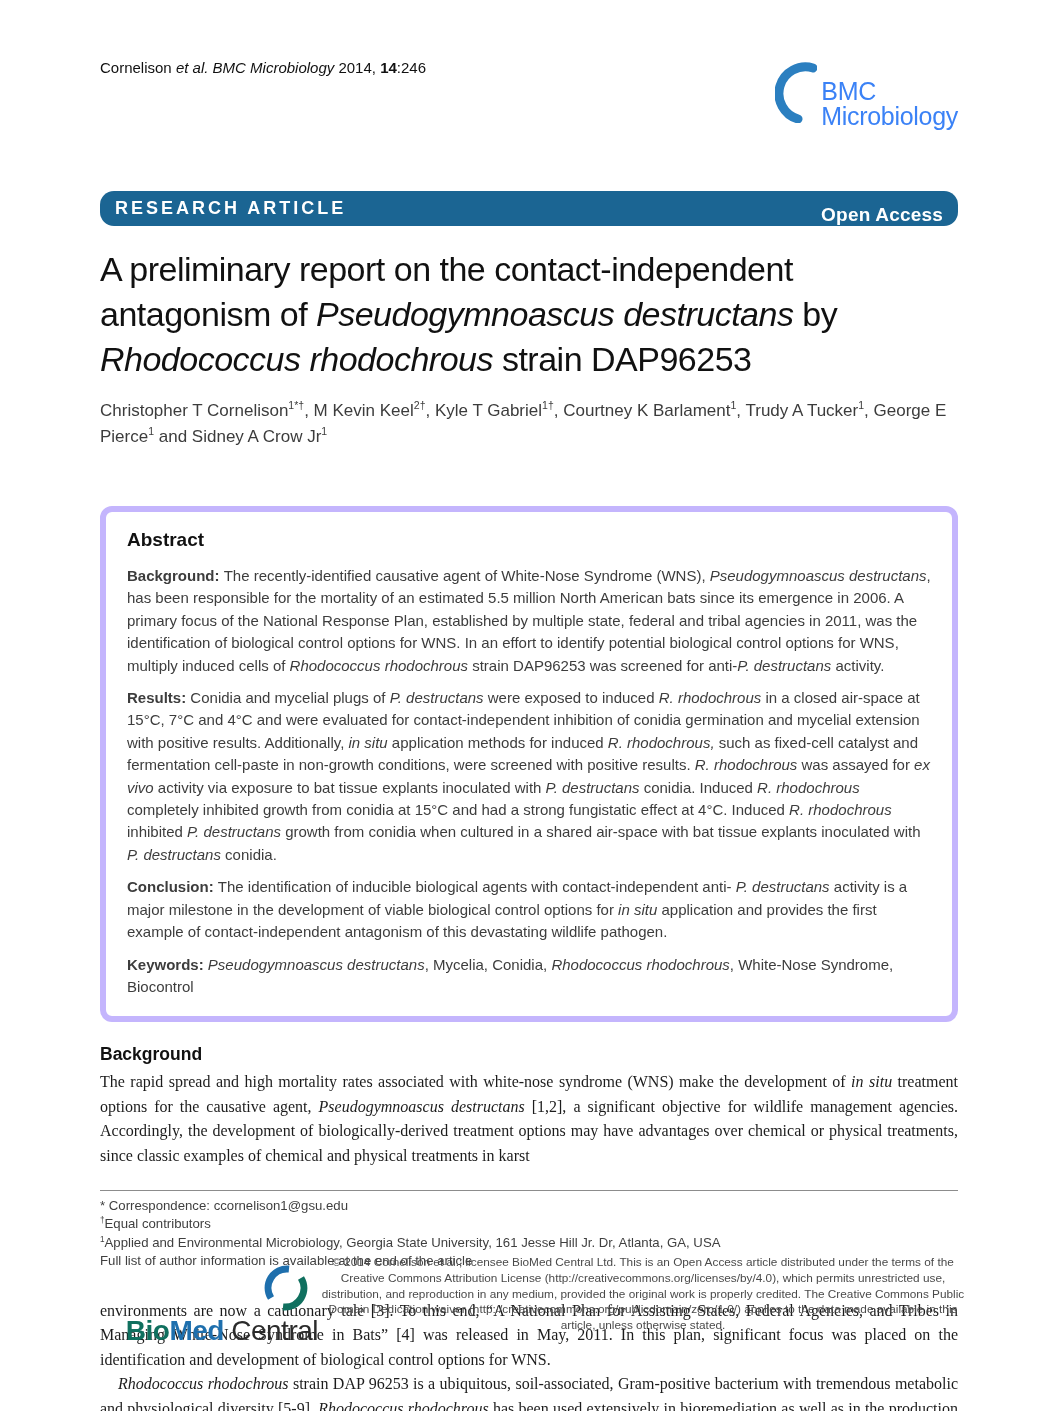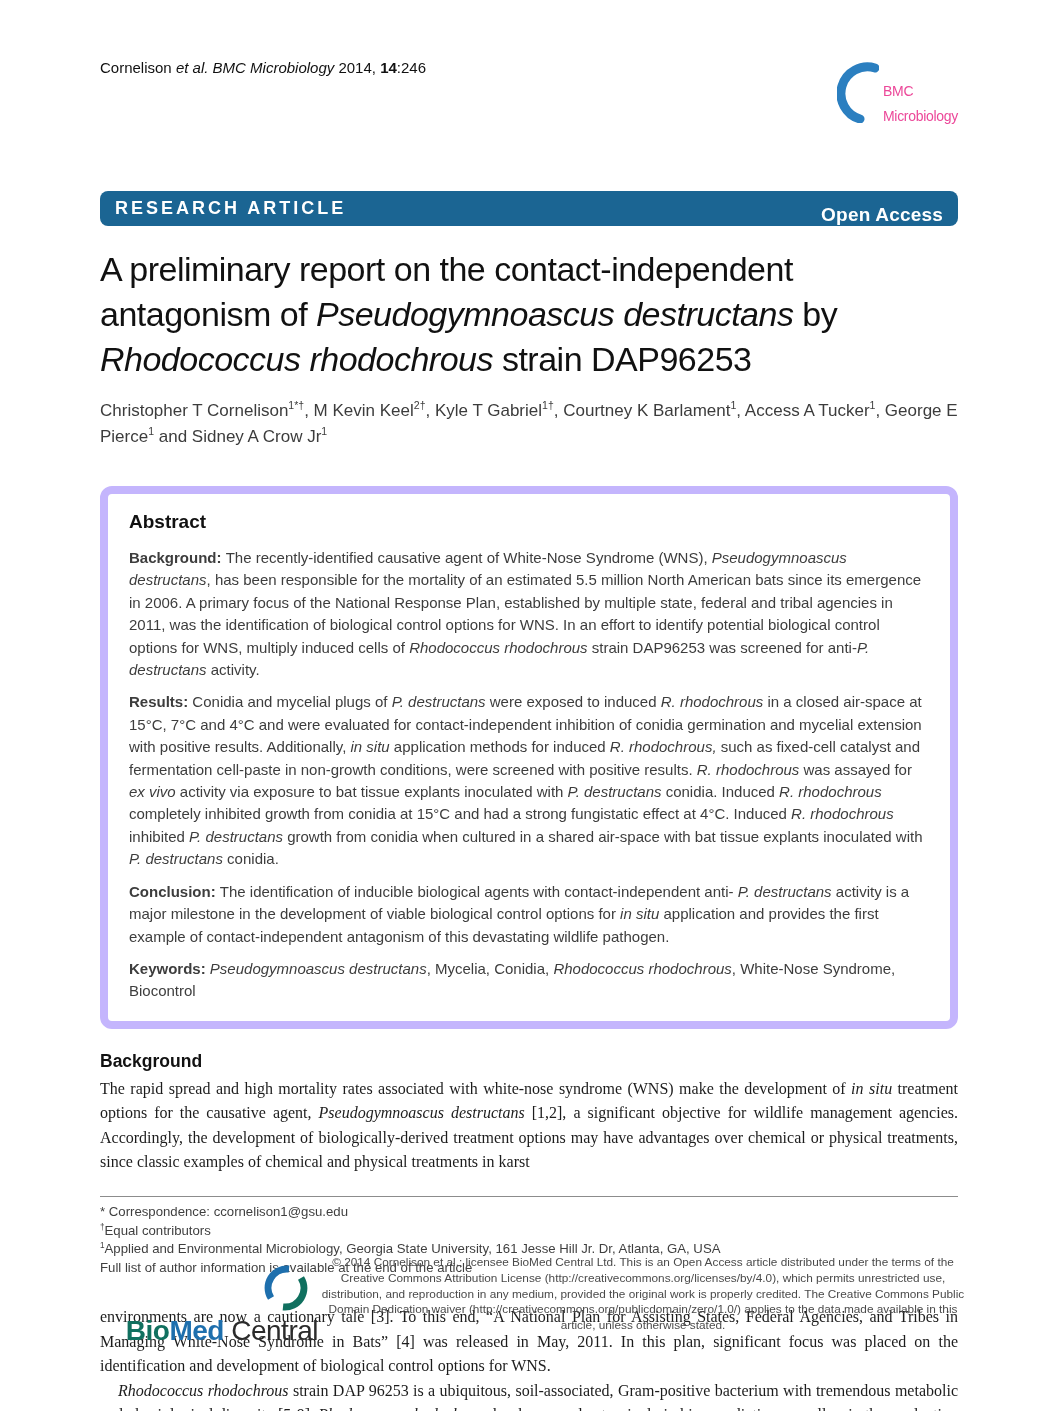--- a/index.html
+++ b/index.html
@@ -13,51 +13,51 @@
     color:#1a1a1a;
     overflow:hidden;
   }
   .inner { padding:57px 100px 0 100px; }
 
   
   .masthead { display:flex; justify-content:space-between; align-items:flex-start; }
   .citation { font-size:15px; line-height:21px; color:#111; }
   .bmc-logo { display:flex; align-items:flex-start; margin-top:4px; }
   .bmc-logo svg { margin-right:4px; }
-  .bmc-text { font-size:14px; line-height:25px; color:#ec4899; letter-spacing:-0.3px; padding-top:18px; }
+  .bmc-text { font-size:25px; line-height:25px; color:#3b82f6; letter-spacing:-0.3px; padding-top:18px; }
   .it { font-style:italic; }
   .bd { font-weight:bold; }
   sup { font-size:62%; vertical-align:super; line-height:0; }
 
   
   .banner {
     margin-top:62px;
     background:#1b6593;
-    border-radius:8px;
+    border-radius:14px;
     height:35px;
     display:flex; align-items:center; justify-content:space-between;
     padding:0 15px;
     color:#ffffff; font-weight:bold;
   }
   .banner .label { font-size:18px; letter-spacing:3px; }
   .banner .badge { font-size:19px; letter-spacing:0.2px;margin-top:13px; }
 
   
   h1.title {
     margin-top:21px;
     font-size:34px; line-height:45px;
     font-weight:400; color:#111;
     letter-spacing:-0.5px;
   }
   .authors { margin-top:16px; font-size:17px; line-height:26px; color:#3c3c3c; }
 
   
   .abstract {
-    margin-top:36px;
-    border:8px solid #c4b5fd;
+    margin-top:56px;
+    border:6px solid #c4b5fd;
     border-radius:12px;
     padding:17px 21px 16px 21px;
     background:#fff;
   }
   .abstract h2 { font-size:19px; color:#111; margin-bottom:14px; }
   .abstract p { font-size:15px; line-height:22.4px; color:#3d3d3d; margin-bottom:10px; }
   .abstract p:last-child { margin-bottom:2px; }
 
   
   .columns { display:flex; gap:28px; margin-top:22px;flex-direction:column; }
@@ -110,21 +110,21 @@
       </div>
     </header>
 
     <div class="banner">
       <span class="label">RESEARCH ARTICLE</span>
       <span class="badge">Open Access</span>
     </div>
 
     <h1 class="title"><span>A preliminary report on the contact-independent antagonism of </span><span class="it">Pseudogymnoascus destructans</span><span> by </span><span class="it">Rhodococcus rhodochrous</span><span> strain DAP96253</span></h1>
 
-    <div class="authors"><span>Christopher T Cornelison</span><sup>1*†</sup><span>, M Kevin Keel</span><sup>2†</sup><span>, Kyle T Gabriel</span><sup>1†</sup><span>, Courtney K Barlament</span><sup>1</sup><span>, Access A Tucker</span><sup>1</sup><span>, George E Pierce</span><sup>1</sup><span> and Sidney A Crow Jr</span><sup>1</sup></div>
+    <div class="authors"><span>Christopher T Cornelison</span><sup>1*†</sup><span>, M Kevin Keel</span><sup>2†</sup><span>, Kyle T Gabriel</span><sup>1†</sup><span>, Courtney K Barlament</span><sup>1</sup><span>, Trudy A Tucker</span><sup>1</sup><span>, George E Pierce</span><sup>1</sup><span> and Sidney A Crow Jr</span><sup>1</sup></div>
 
     <section class="abstract">
       <h2>Abstract</h2>
       <p><span class="bd">Background: </span><span>The recently-identified causative agent of White-Nose Syndrome (WNS), </span><span class="it">Pseudogymnoascus destructans</span><span>, has been responsible for the mortality of an estimated 5.5 million North American bats since its emergence in 2006. A primary focus of the National Response Plan, established by multiple state, federal and tribal agencies in 2011, was the identification of biological control options for WNS. In an effort to identify potential biological control options for WNS, multiply induced cells of </span><span class="it">Rhodococcus rhodochrous</span><span> strain DAP96253 was screened for anti-</span><span class="it">P. destructans</span><span> activity.</span></p>
       <p><span class="bd">Results: </span><span>Conidia and mycelial plugs of </span><span class="it">P. destructans</span><span> were exposed to induced </span><span class="it">R. rhodochrous</span><span> in a closed air-space at 15°C, 7°C and 4°C and were evaluated for contact-independent inhibition of conidia germination and mycelial extension with positive results. Additionally, </span><span class="it">in situ</span><span> application methods for induced </span><span class="it">R. rhodochrous,</span><span> such as fixed-cell catalyst and fermentation cell-paste in non-growth conditions, were screened with positive results. </span><span class="it">R. rhodochrous</span><span> was assayed for </span><span class="it">ex vivo</span><span> activity via exposure to bat tissue explants inoculated with </span><span class="it">P. destructans</span><span> conidia. Induced </span><span class="it">R. rhodochrous</span><span> completely inhibited growth from conidia at 15°C and had a strong fungistatic effect at 4°C. Induced </span><span class="it">R. rhodochrous</span><span> inhibited </span><span class="it">P. destructans</span><span> growth from conidia when cultured in a shared air-space with bat tissue explants inoculated with </span><span class="it">P. destructans</span><span> conidia.</span></p>
       <p><span class="bd">Conclusion: </span><span>The identification of inducible biological agents with contact-independent anti- </span><span class="it">P. destructans</span><span> activity is a major milestone in the development of viable biological control options for </span><span class="it">in situ</span><span> application and provides the first example of contact-independent antagonism of this devastating wildlife pathogen.</span></p>
       <p><span class="bd">Keywords: </span><span class="it">Pseudogymnoascus destructans</span><span>, Mycelia, Conidia, </span><span class="it">Rhodococcus rhodochrous</span><span>, White-Nose Syndrome, Biocontrol</span></p>
     </section>
 
     <div class="columns">

